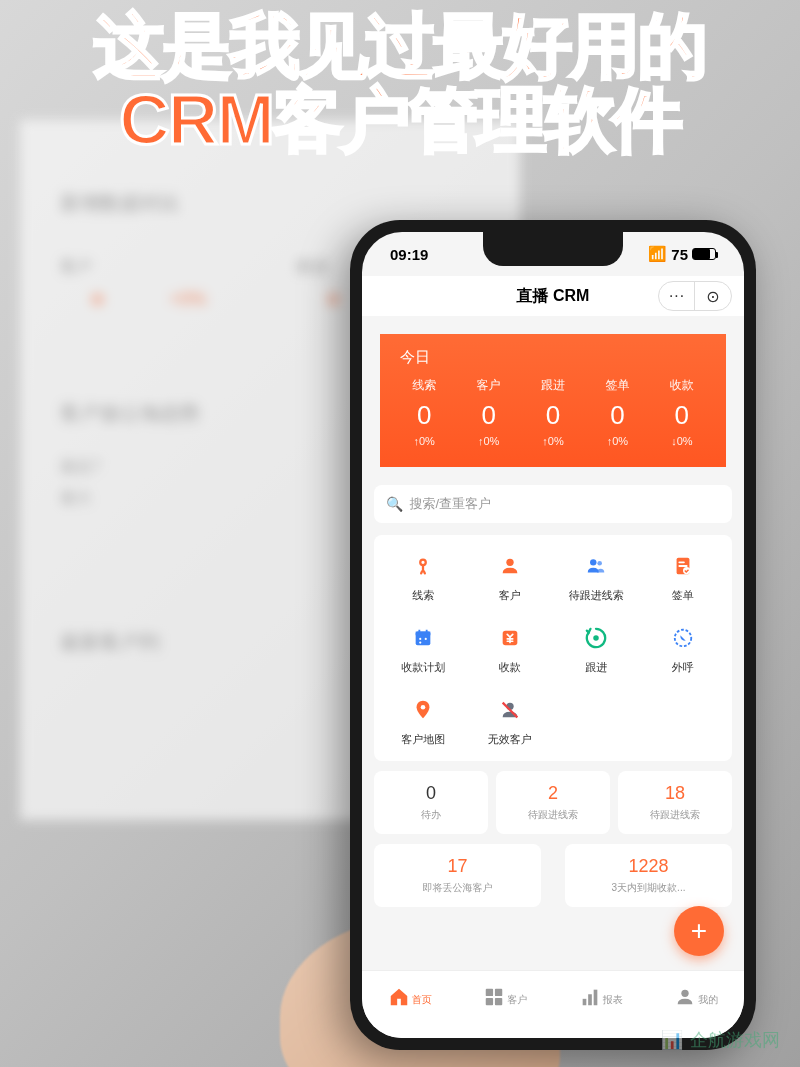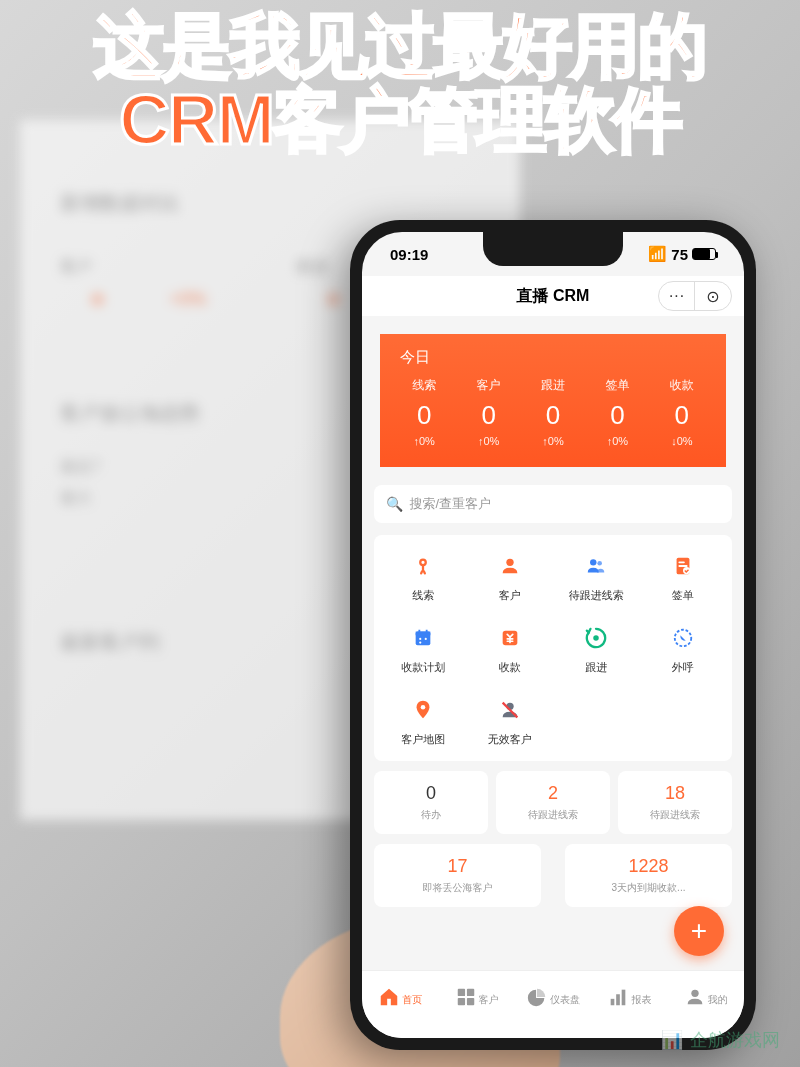--- a/index.html
+++ b/index.html
@@ -308,27 +308,20 @@
           <div class="nav-icon" style="color:#999"><svg viewBox="0 0 24 24" width="22" height="22" fill="currentColor">
               <rect x="3" y="3" width="8" height="8" rx="1"></rect>
               <rect x="13" y="3" width="8" height="8" rx="1"></rect>
               <rect x="3" y="13" width="8" height="8" rx="1"></rect>
               <rect x="13" y="13" width="8" height="8" rx="1"></rect>
             </svg></div>
           <div class="nav-label">客户</div>
         </div>
         <div class="nav-item">
           <div class="nav-icon" style="color:#999"><svg viewBox="0 0 24 24" width="22" height="22" fill="currentColor">
-              <path d="M12 3 A9 9 0 0 1 21 12 L12 12 Z" opacity="0.5"></path>
-              <path d="M11 4 A9 9 0 1 0 20 13 L11 13 Z"></path>
-            </svg></div>
-          <div class="nav-label">仪表盘</div>
-        </div>
-        <div class="nav-item">
-          <div class="nav-icon" style="color:#999"><svg viewBox="0 0 24 24" width="22" height="22" fill="currentColor">
               <rect x="4" y="14" width="4" height="7"></rect>
               <rect x="10" y="9" width="4" height="12"></rect>
               <rect x="16" y="4" width="4" height="17"></rect>
             </svg></div>
           <div class="nav-label">报表</div>
         </div>
         <div class="nav-item">
           <div class="nav-icon" style="color:#999"><svg viewBox="0 0 24 24" width="22" height="22" fill="currentColor">
               <circle cx="12" cy="8" r="4"></circle>
               <path d="M4 20 Q4 14 12 14 Q20 14 20 20 Z"></path>

